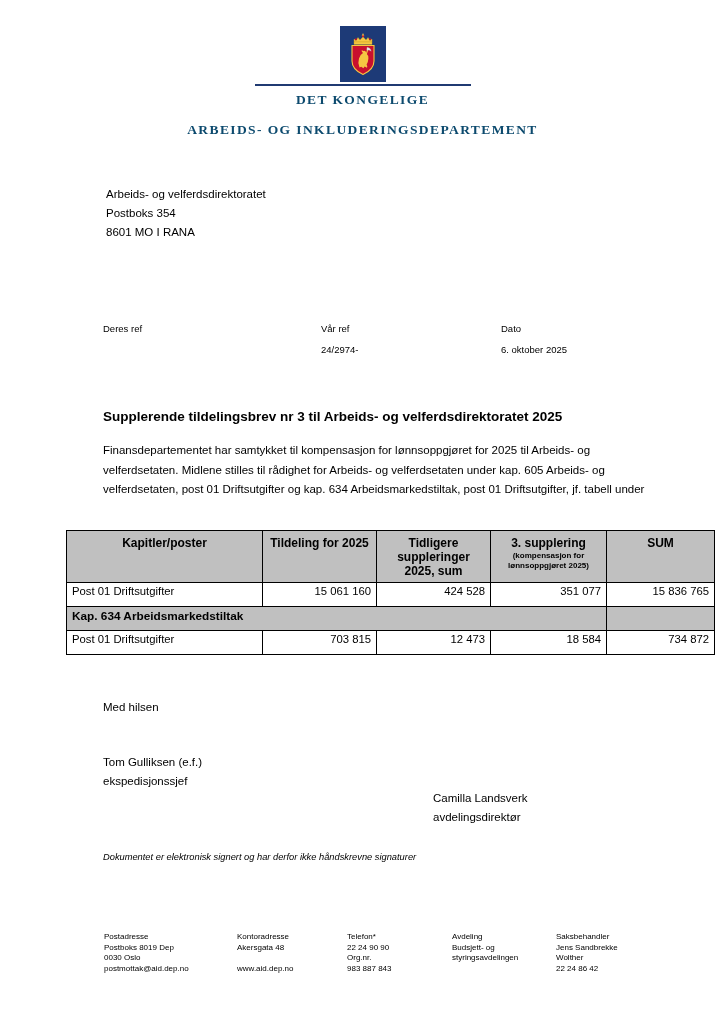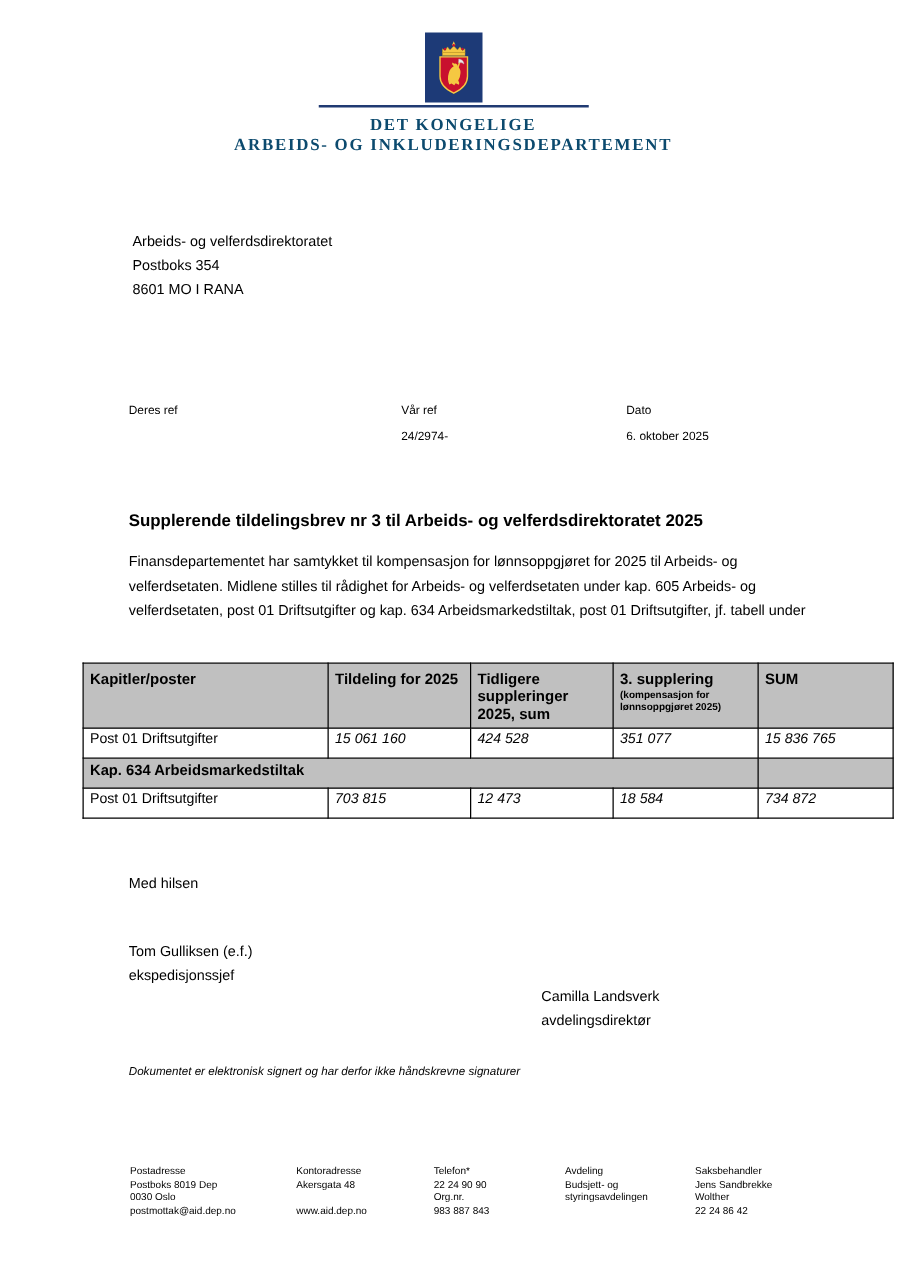--- a/index.html
+++ b/index.html
@@ -53,21 +53,21 @@
     color: #0c4a6e;
     font-weight: bold;
   }
   .dept-line1 {
     font-size: 13.5px;
     letter-spacing: 1.4px;
   }
   .dept-line2 {
     font-size: 13.5px;
     letter-spacing: 1.4px;
-    margin-top: 0;
+    margin-top: 14px;
   }
 
   
   .content {
     position: absolute;
     left: 103px;
     top: 0;
     width: 560px;
   }
 
@@ -130,21 +130,21 @@
     font-size: 11.3px;
   }
   table.alloc th, table.alloc td {
     border: 1px solid #000000;
     padding: 2px 5px;
     vertical-align: top;
   }
   table.alloc thead th {
     background: #c0c0c0;
     font-weight: bold;
-    text-align: left;
+    text-align: center;
     height: 44px;
     vertical-align: top;
     padding-top: 5px;
     font-size: 12px;
   }
   th.col-name   { width: 185px; }
   th.col-alloc  { width: 103px; }
   th.col-prev   { width: 103px; }
   th.col-supp   { width: 105px; }
   th.col-sum    { width: 97px; }
@@ -161,21 +161,21 @@
     background: #c0c0c0;
     font-weight: bold;
     height: 19px;
     font-size: 11.8px;
   }
   tr.data-row td {
     background: #ffffff;
     height: 19px;
   }
   td.num {
-    font-style: italic;
+    text-align: right;
   }
 
   
   .closing {
     position: absolute;
     top: 698px;
     left: 0;
     font-size: 11.5px;
     line-height: 19px;
   }

